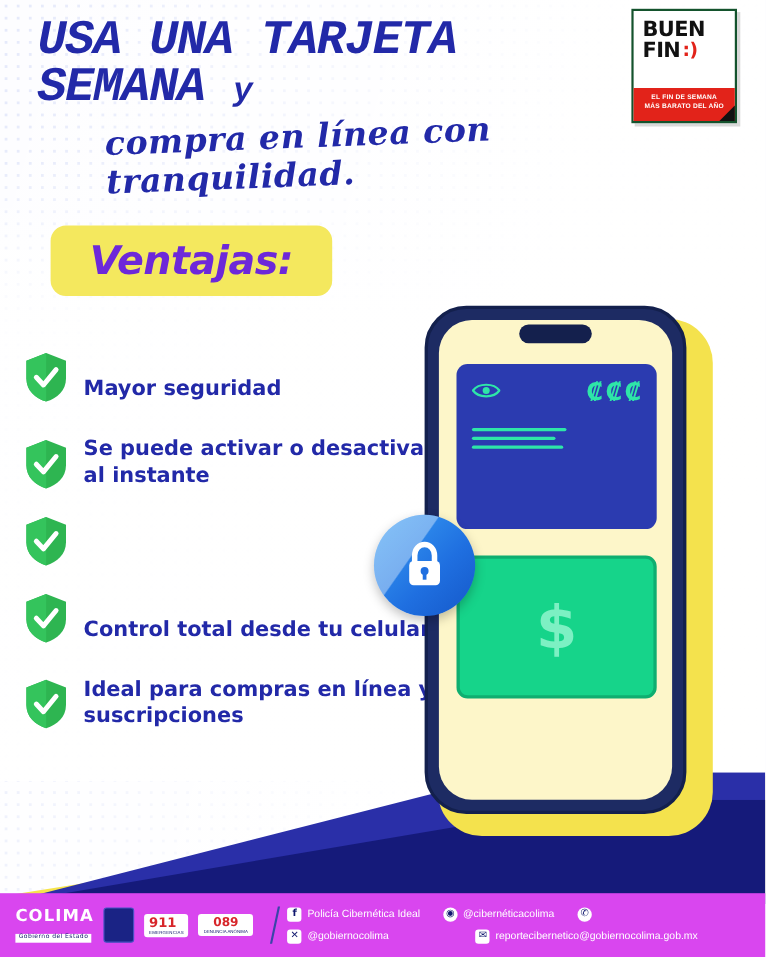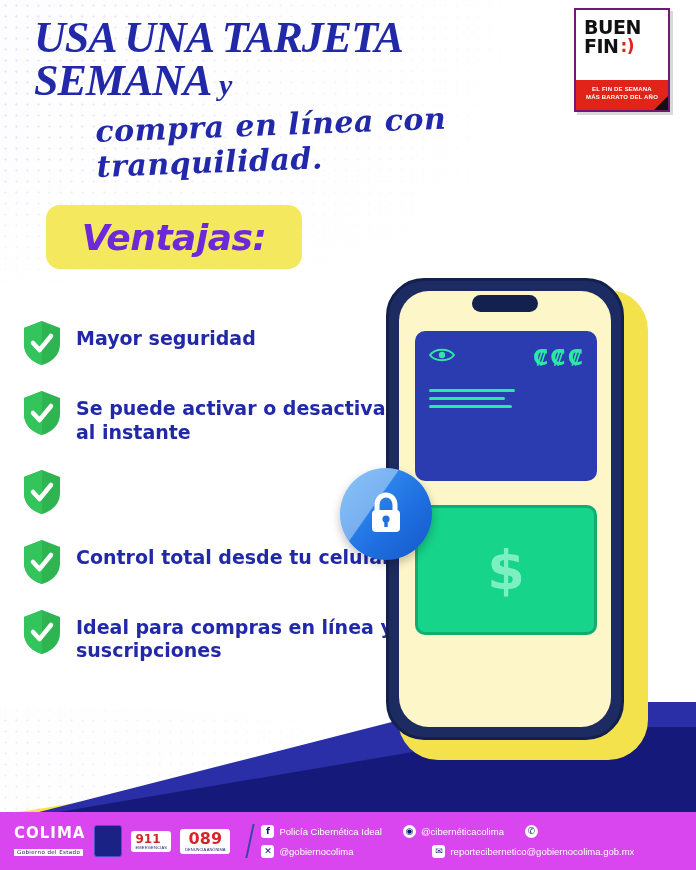--- a/index.html
+++ b/index.html
@@ -40,37 +40,37 @@
   .diag-blue2{
     position:absolute;left:0;bottom:48px;width:696px;height:95px;
     background:#151a7a;
     clip-path:polygon(0 100%, 560px 0, 696px 0, 696px 100%);
   }
 
   
   .head{position:absolute;left:34px;top:16px;width:530px;}
   .head h1{
     margin:0;font-size:44px;line-height:.98;font-weight:800;font-style:italic;
-    color:#2229a8;letter-spacing:-1px;font-family:Liberation Serif, serif;
+    color:#2229a8;letter-spacing:-1px;font-family:Liberation Mono, monospace;
   }
   .head h1 .y{
     font-size:30px;font-style:italic;font-weight:700;color:#2229a8;
   }
   .script{
     margin-top:12px;margin-left:62px;
     font-family:"DejaVu Serif", serif;
     font-style:italic;font-size:30px;color:#2229a8;font-weight:700;
     transform:rotate(-2.2deg);transform-origin:left center;
     letter-spacing:.5px;
   }
 
   
   .bf{
     position:absolute;right:26px;top:8px;width:96px;height:104px;
-    background:#ffffff;border:2px solid #701a75;box-shadow:3px 3px 0 rgba(0,0,0,.15);
+    background:#ffffff;border:2px solid #14532d;box-shadow:3px 3px 0 rgba(0,0,0,.15);
     display:flex;flex-direction:column;justify-content:flex-start;
     padding:8px 6px 0 8px;box-sizing:border-box;
   }
   .bf .l1{font-size:19px;font-weight:800;color:#111;line-height:1;letter-spacing:-.5px;font-family:"DejaVu Sans",sans-serif;}
   .bf .l2{font-size:19px;font-weight:800;color:#111;line-height:1;letter-spacing:-.5px;display:flex;align-items:center;gap:2px;font-family:"DejaVu Sans",sans-serif;}
   .bf .smile{color:#e2231a;font-size:17px;font-weight:800;}
   .bf .red{
     position:absolute;left:0;bottom:0;width:100%;height:30px;background:#e2231a;
     color:#fff;font-size:6px;line-height:1.25;font-weight:700;text-align:center;
     padding-top:6px;box-sizing:border-box;letter-spacing:.2px;
@@ -83,21 +83,21 @@
     background:#f4e85e;border-radius:14px;
     display:flex;align-items:center;justify-content:center;
   }
   .ventajas span{
     font-size:36px;font-weight:800;color:#6d28d9;font-style:italic;
     font-family:"DejaVu Sans", sans-serif;letter-spacing:-.5px;
   }
 
   
   .adv{position:absolute;left:22px;top:320px;width:380px;}
-  .adv-row{display:flex;align-items:flex-start;margin-bottom:24px;}
+  .adv-row{display:flex;align-items:flex-end;margin-bottom:24px;}
   .shield{width:40px;height:46px;flex:0 0 40px;margin-right:14px;position:relative;}
   .shield svg{display:block;}
   .adv-text{
     font-size:19px;font-weight:800;color:#2229a8;line-height:1.25;
     font-family:"DejaVu Sans", sans-serif;padding-top:7px;
   }
 
   
   .phone-shadow{
     position:absolute;left:398px;top:290px;width:250px;height:470px;
@@ -150,21 +150,21 @@
   }
   .f-logos{display:flex;align-items:center;gap:9px;padding-left:14px;}
   .colima{color:#fff;font-family:"DejaVu Sans",sans-serif;line-height:1;}
   .colima .c1{font-size:15px;font-weight:800;letter-spacing:1px;}
   .colima .c2{font-size:5.5px;letter-spacing:.4px;background:#fff;color:#10186e;padding:1px 3px;display:inline-block;margin-top:2px;}
   .crest{width:26px;height:30px;border-radius:3px;background:#1a2385;border:1px solid #4752c4;}
   .b911{background:#fff;border-radius:3px;padding:2px 4px;text-align:left;}
   .b911 .n{color:#d7262a;font-weight:800;font-size:12px;font-family:"DejaVu Sans",sans-serif;line-height:1;}
   .b911 .t{color:#10186e;font-size:4px;letter-spacing:.2px;}
   .b089{background:#fff;border-radius:3px;padding:2px 5px;text-align:center;}
-  .b089 .n{color:#d7262a;font-weight:800;font-size:16px;font-family:"DejaVu Sans",sans-serif;line-height:1;}
+  .b089 .n{color:#d7262a;font-weight:800;font-size:11px;font-family:"DejaVu Sans",sans-serif;line-height:1;}
   .b089 .t{color:#10186e;font-size:4px;}
   .divider{width:2px;height:34px;background:#3a45a8;margin:0 10px;transform:skewX(-12deg);}
   .contacts{display:flex;flex-direction:column;gap:7px;color:#fff;font-size:9.5px;}
   .crow{display:flex;align-items:center;gap:5px;}
   .crow .g{display:flex;align-items:center;gap:5px;margin-right:16px;}
   .ic{width:13px;height:13px;border-radius:3px;background:#fff;color:#10186e;
       display:flex;align-items:center;justify-content:center;font-size:9px;font-weight:800;
       font-family:"DejaVu Sans",sans-serif;flex:0 0 13px;}
   .ic.round{border-radius:50%;}
 </style>

